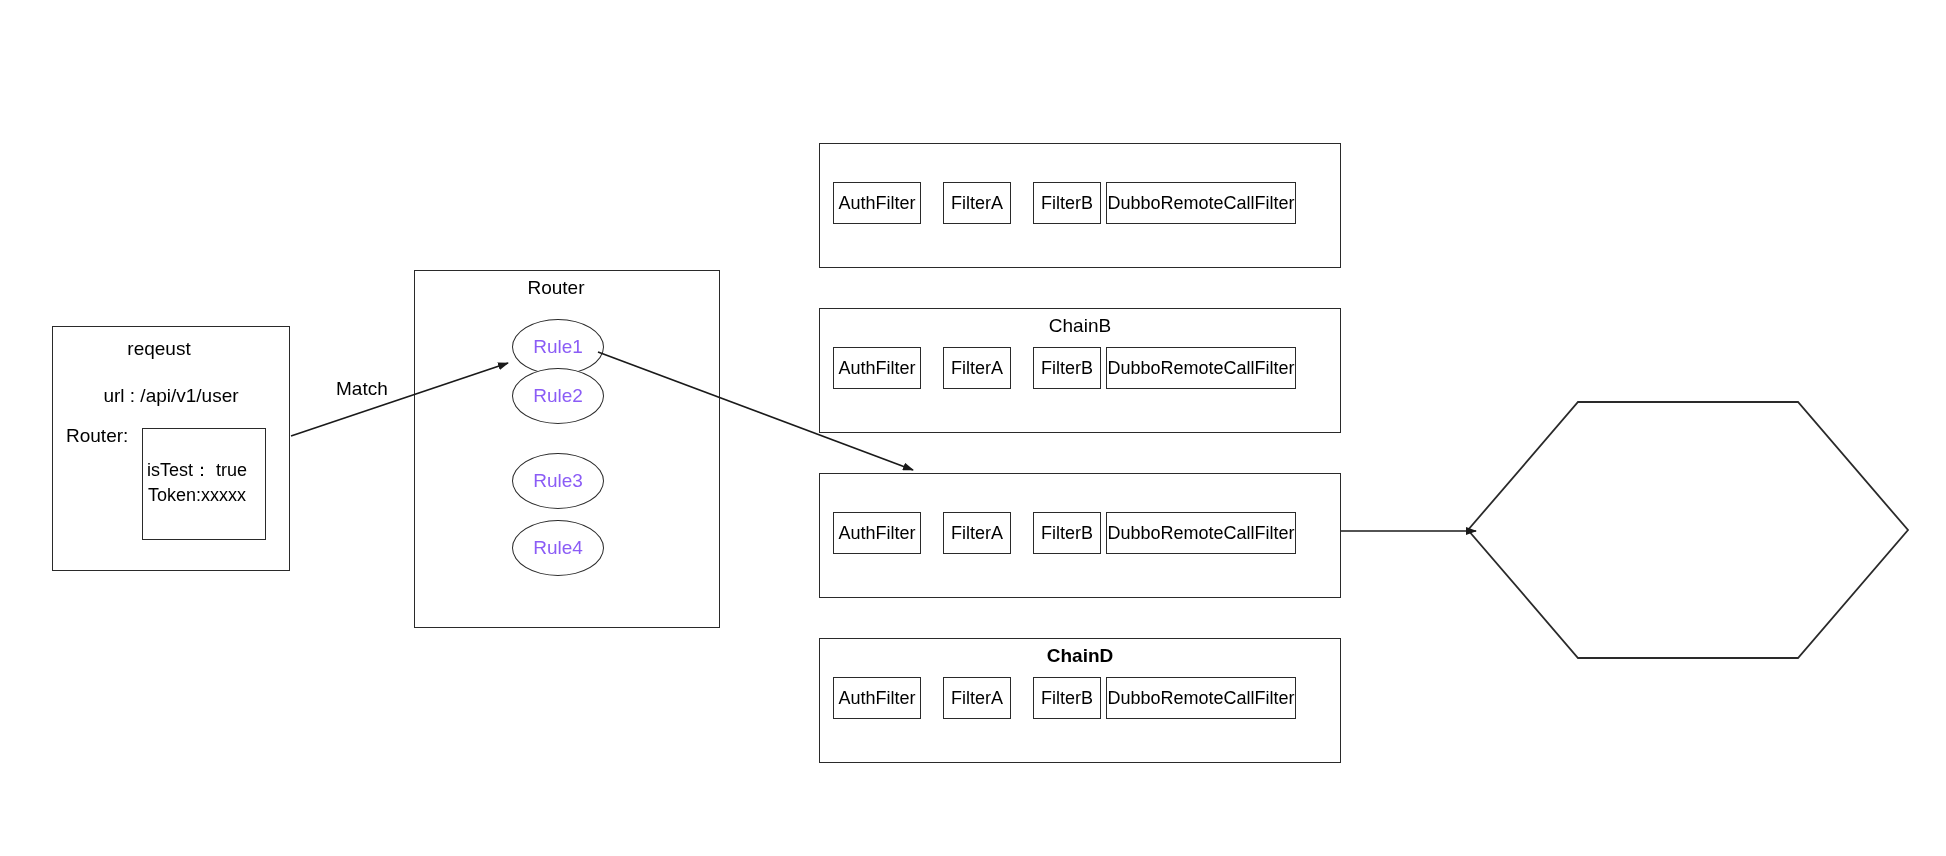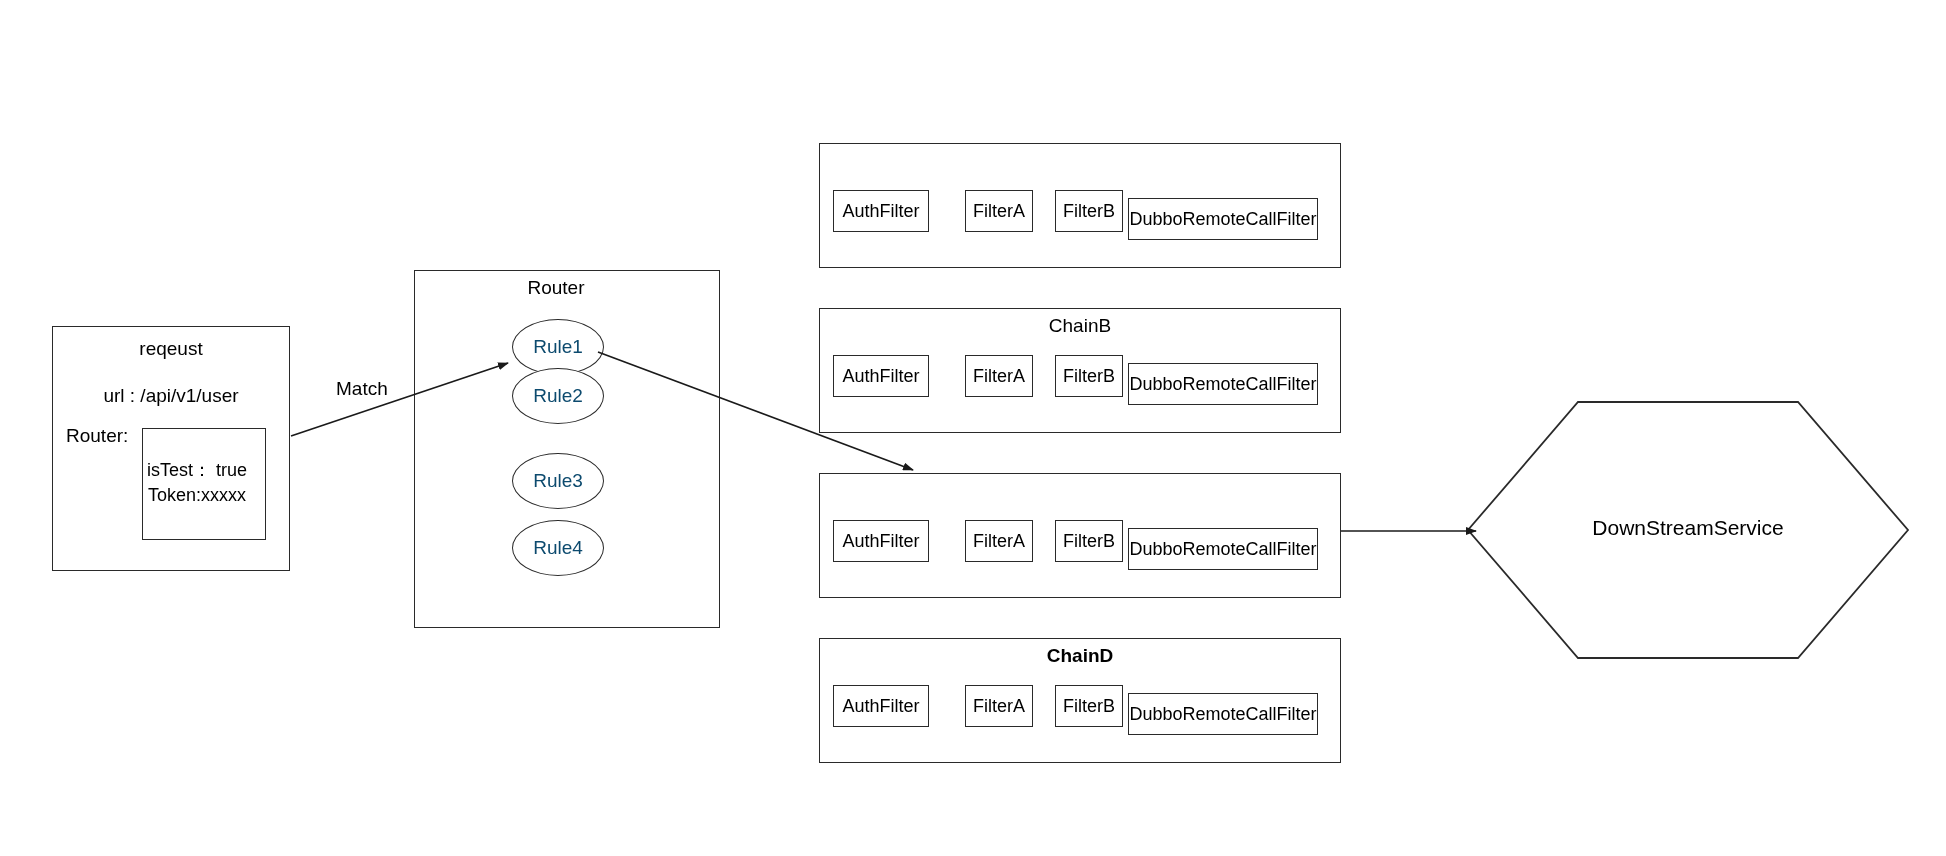--- a/index.html
+++ b/index.html
@@ -28,21 +28,21 @@
   .label-center {
     position: absolute;
     text-align: center;
     white-space: nowrap;
     color: #000000;
   }
 
   
   #request-node { left: 52px; top: 326px; width: 238px; height: 245px; }
   #request-title {
-    left: 64px; top: 336px; width: 214px;
+    left: 52px; top: 336px; width: 214px;
     font-size: 19px; line-height: 26px;
   }
   #request-url {
     left: 52px; top: 383px; width: 238px;
     font-size: 19px; line-height: 26px; text-align: center;
   }
   #request-header-label {
     position: absolute; left: 66px; top: 423px;
     font-size: 19px; line-height: 26px; white-space: nowrap;
   }
@@ -66,21 +66,21 @@
     box-sizing: border-box;
     width: 92px; height: 56px;
     left: 512px;
     border: 1.6px solid #2a2a2a;
     border-radius: 50%;
     background: #ffffff;
     display: flex;
     align-items: center;
     justify-content: center;
     font-size: 19px;
-    color: #0c4a6e;
+    color: #8b5cf6;
   }
   #rule-1 { top: 319px; }
   #rule-2 { top: 368px; }
   #rule-3 { top: 453px; }
   #rule-4 { top: 520px; }
 
   
   .chain-box {
     left: 819px;
     width: 522px;
@@ -103,24 +103,24 @@
     border: 1.6px solid #2a2a2a;
     background: #ffffff;
     display: flex;
     align-items: center;
     justify-content: center;
     font-size: 18px;
     color: #000000;
     white-space: nowrap;
     padding: 0 8px;
   }
-  .filter-box.w-auth  { width: 96px;  margin-right: 36px; }
+  .filter-box.w-auth  { width: 88px;  margin-right: 22px; }
   .filter-box.w-a     { width: 68px;  margin-right: 22px; }
   .filter-box.w-b     { width: 68px;  margin-right: 5px; }
-  .filter-box.w-dubbo { width: 190px; margin-top: 16px; }
+  .filter-box.w-dubbo { width: 190px; }
 
   #chain-a { top: 143px; }
   #chain-a-title { top: 148px; }
   #chain-a-filters { top: 182px; }
 
   #chain-b { top: 308px; }
   #chain-b-title { top: 313px; }
   #chain-b-filters { top: 347px; }
 
   #chain-c { top: 473px; }
@@ -211,21 +211,20 @@
     <div class="filter-box w-a">FilterA</div>
     <div class="filter-box w-b">FilterB</div>
     <div class="filter-box w-dubbo">DubboRemoteCallFilter</div>
   </div>
 
   <div id="downstream-wrap">
     <svg width="444" height="260" viewBox="0 0 444 260">
       <polygon points="112,2 332,2 442,130 332,258 112,258 2,130" fill="#ffffff" stroke="#2a2a2a" stroke-width="1.8"></polygon>
     </svg>
   </div>
-  <div id="downstream-label" class="label-center">DownStreamService</div>
 
   <svg id="edges" viewBox="0 0 1946 856">
     <defs>
       <marker id="arrowhead" markerWidth="11" markerHeight="8" refX="10" refY="4" orient="auto" markerUnits="userSpaceOnUse">
         <path d="M0,0 L11,4 L0,8 z" fill="#1a1a1a"></path>
       </marker>
     </defs>
 
     <line x1="291" y1="436" x2="508" y2="363" stroke="#1a1a1a" stroke-width="1.7" marker-end="url(#arrowhead)"></line>
 

